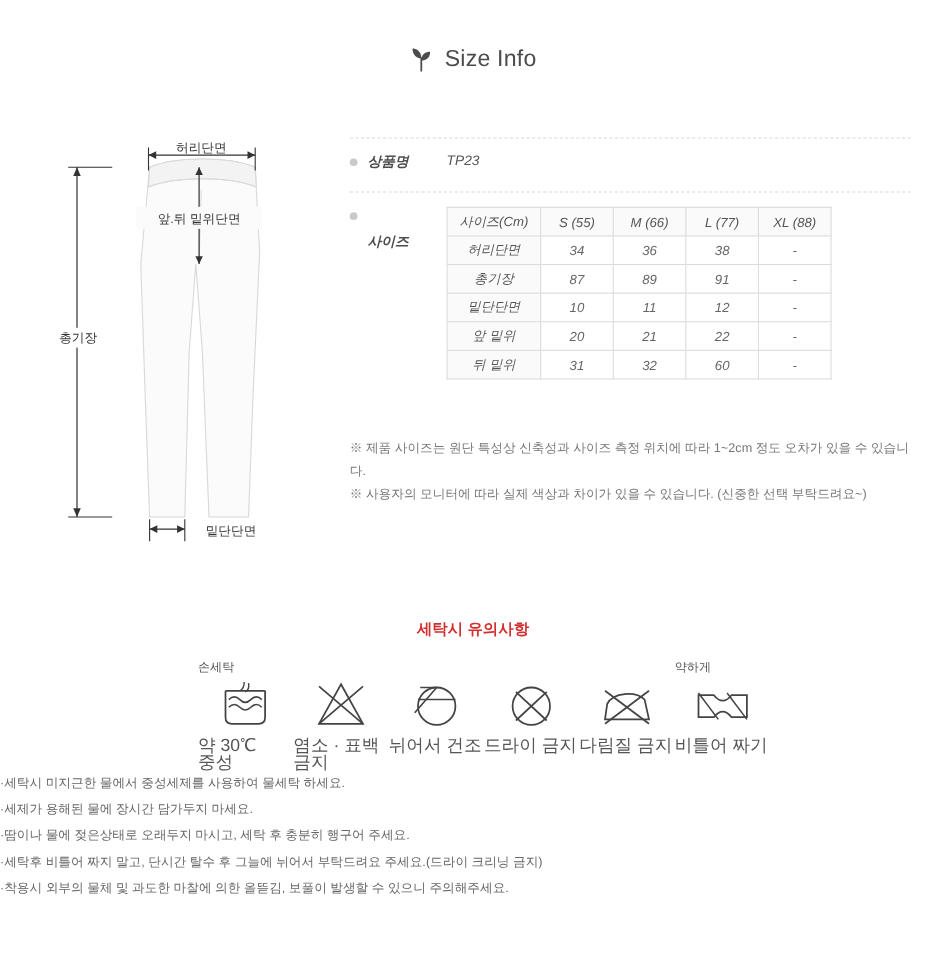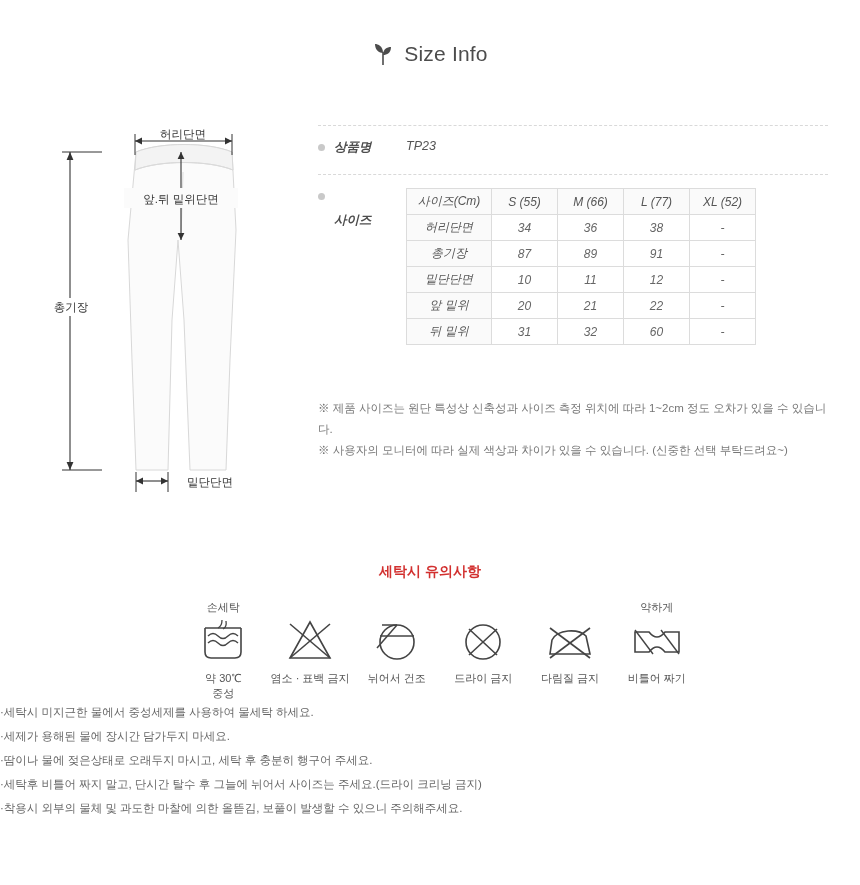--- a/index.html
+++ b/index.html
@@ -138,31 +138,31 @@
   .wash-icons {
     position: absolute;
     top: 600px;
     left: 180px;
     width: 520px;
     display: flex;
     justify-content: space-between;
   }
   .wash-item {
     width: 88px;
-    text-align: center;
+    text-align: left;
     position: relative;
   }
   .wash-sym {
     height: 54px;
     display: flex;
     align-items: center;
     justify-content: center;
   }
   .wash-label {
-    font-size: 11px;
+    font-size: 16px;
     color: #555;
     line-height: 15px;
     margin-top: 3px;
   }
   .wash-top-note {
     font-size: 11px;
     color: #555;
     height: 14px;
     line-height: 14px;
   }
@@ -255,21 +255,21 @@
     <span class="bullet"></span>
     <span class="info-label" style="padding-top:24px;">사이즈</span>
     <div>
       <table class="size-table">
         <thead>
           <tr>
             <th class="corner">사이즈(Cm)</th>
             <th>S (55)</th>
             <th>M (66)</th>
             <th>L (77)</th>
-            <th>XL (52)</th>
+            <th>XL (88)</th>
           </tr>
         </thead>
         <tbody>
           <tr>
             <td class="rowhead">허리단면</td>
             <td>34</td>
             <td>36</td>
             <td>38</td>
             <td>-</td>
           </tr>
@@ -402,15 +402,15 @@
     <div class="wash-label">
       <div>비틀어 짜기</div>
     </div>
   </div>
 </div>
 
 <div class="wash-lines">
   <div>·세탁시 미지근한 물에서 중성세제를 사용하여 물세탁 하세요.</div>
   <div>·세제가 용해된 물에 장시간 담가두지 마세요.</div>
   <div>·땀이나 물에 젖은상태로 오래두지 마시고, 세탁 후 충분히 행구어 주세요.</div>
-  <div>·세탁후 비틀어 짜지 말고, 단시간 탈수 후 그늘에 뉘어서 사이즈는 주세요.(드라이 크리닝 금지)</div>
+  <div>·세탁후 비틀어 짜지 말고, 단시간 탈수 후 그늘에 뉘어서 부탁드려요 주세요.(드라이 크리닝 금지)</div>
   <div>·착용시 외부의 물체 및 과도한 마찰에 의한 올뜯김, 보풀이 발생할 수 있으니 주의해주세요.</div>
 </div>
 
 </body></html>

